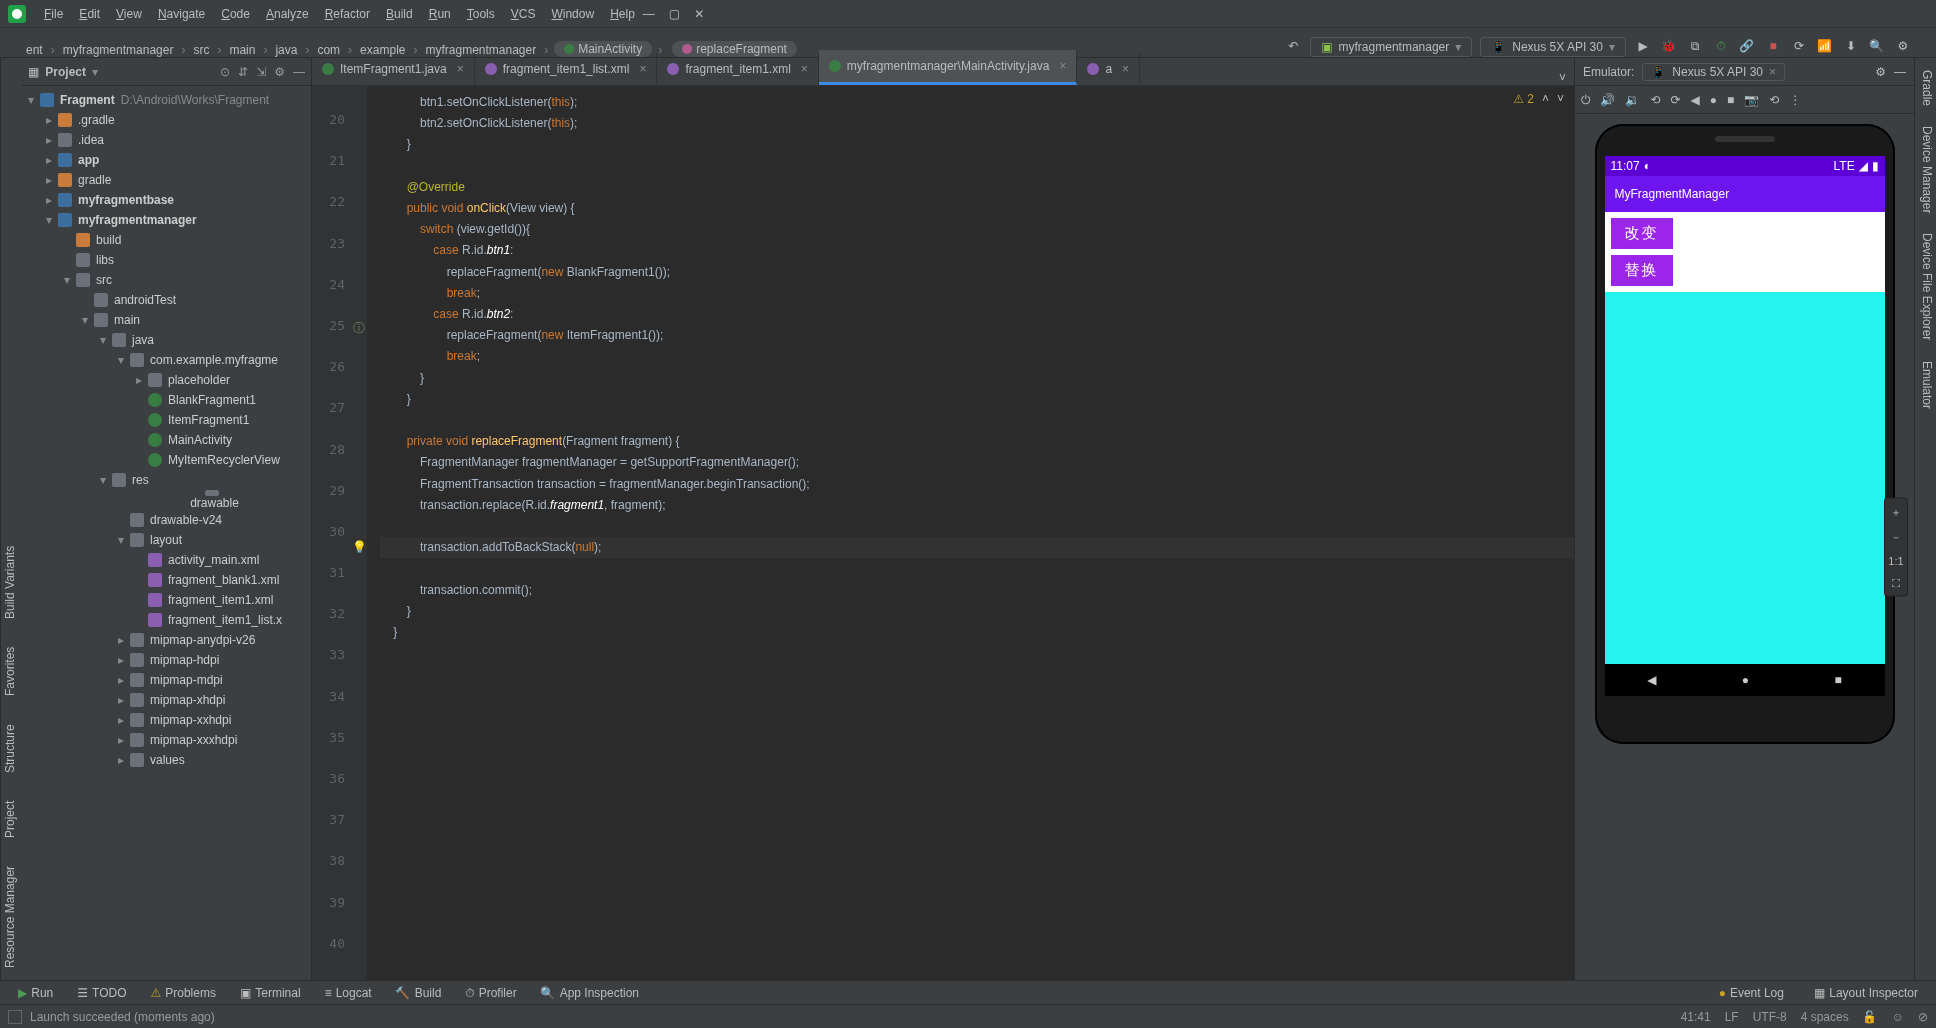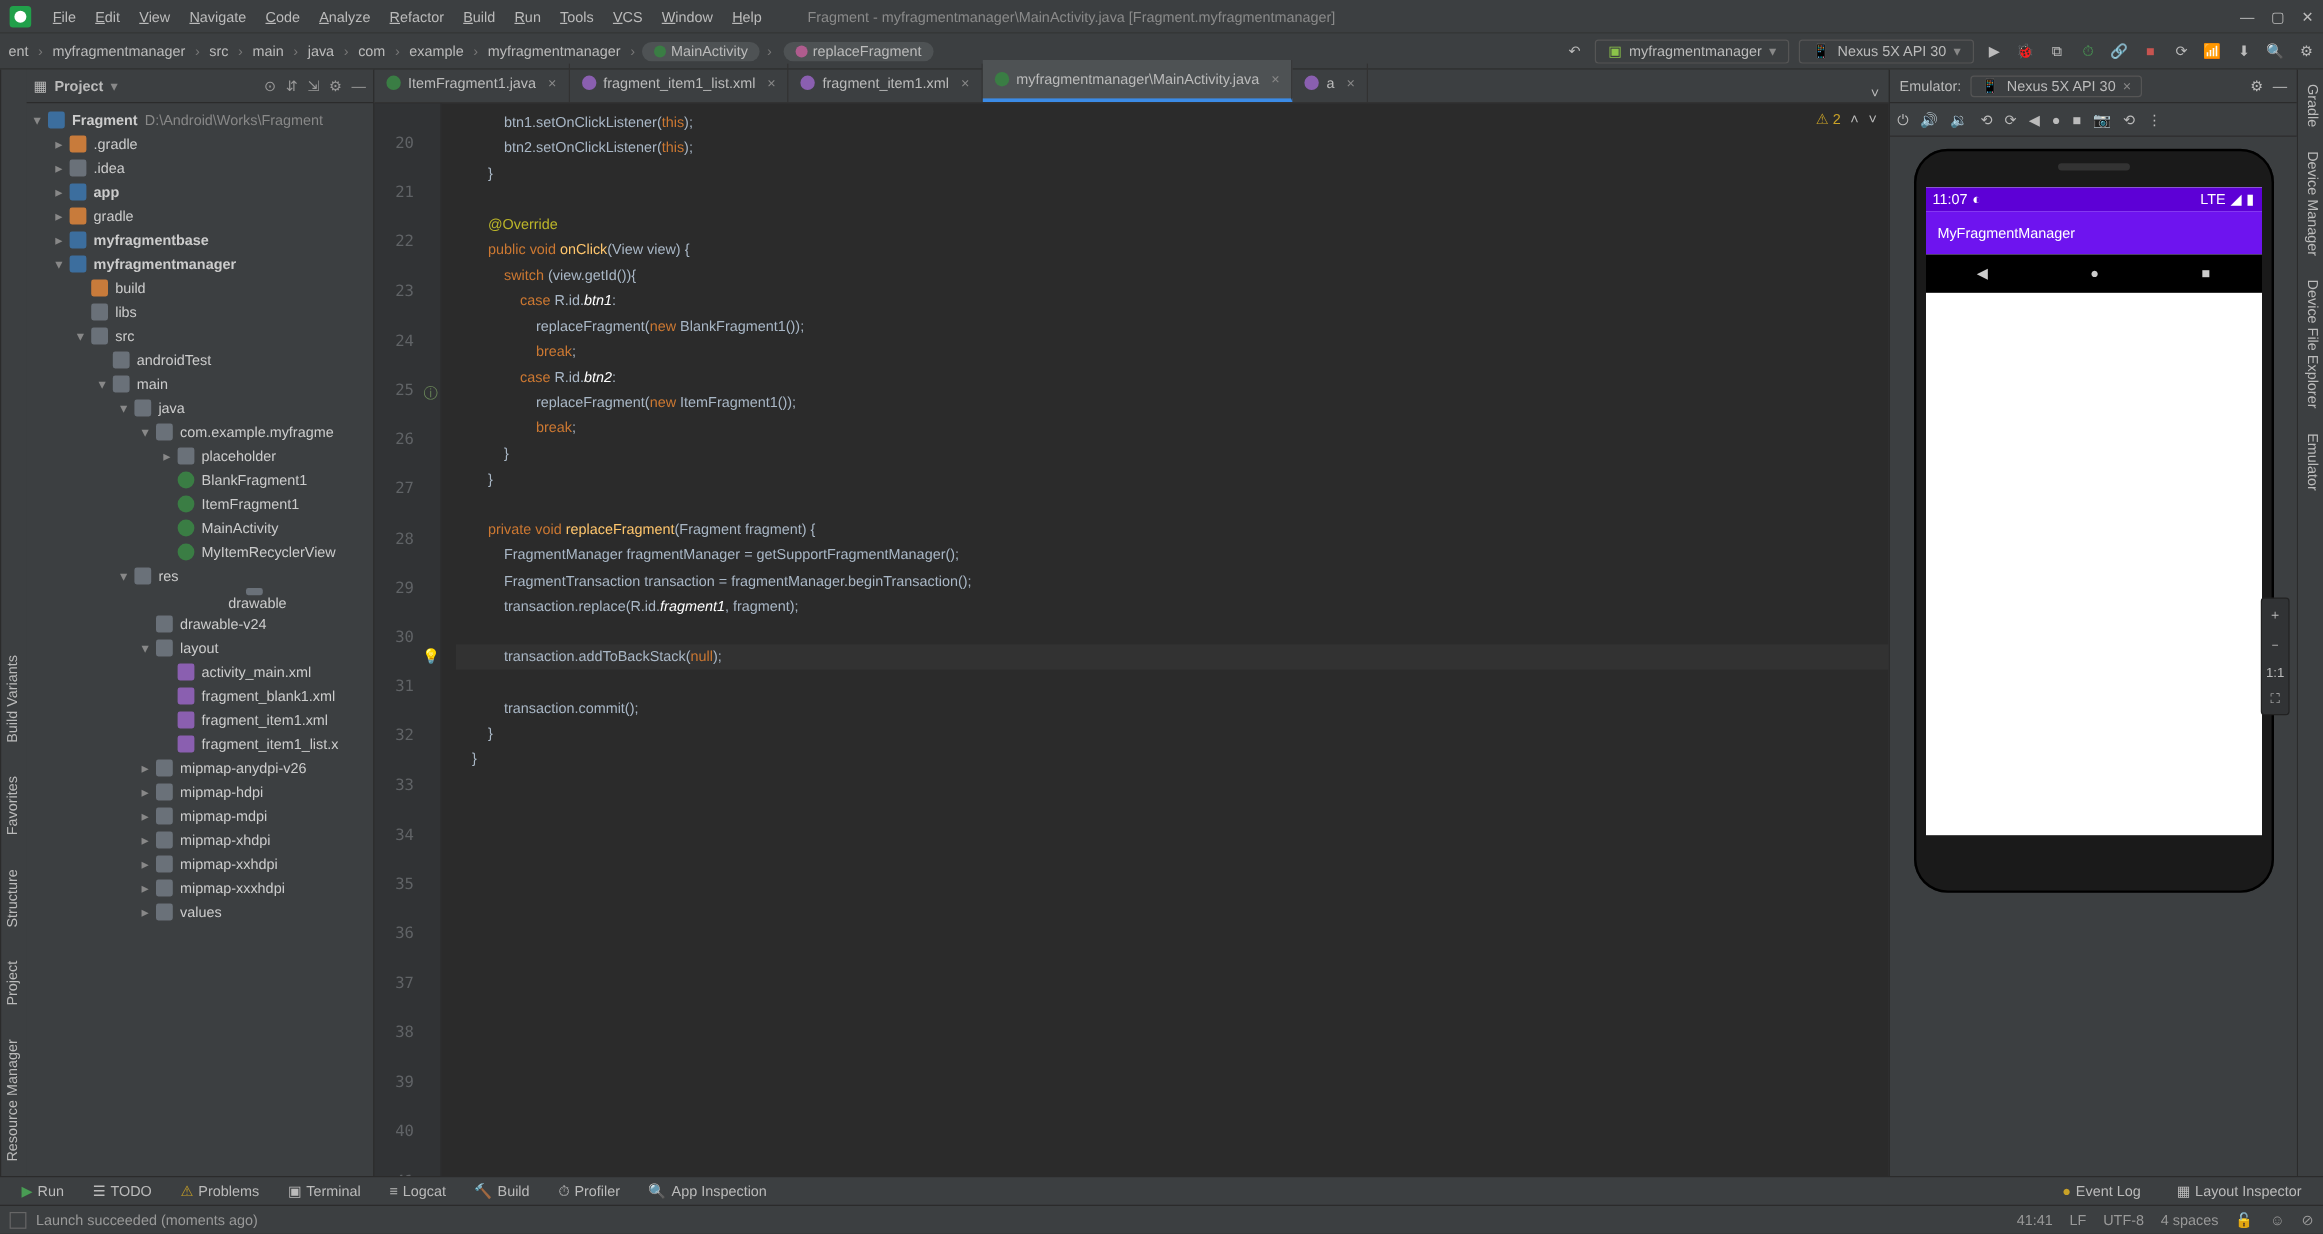--- a/index.html
+++ b/index.html
@@ -7,21 +7,21 @@
 
 
 .menubar { height: 28px; background: #3c3f41; display: flex; align-items: center; padding: 0 8px; border-bottom: 1px solid #323232; }
 .menubar .logo { width: 18px; height: 18px; background: #21a04a; border-radius: 3px; margin-right: 10px; display:flex;align-items:center;justify-content:center;}
 .menubar .menu-item { padding: 0 8px; color: #bbbbbb; cursor: pointer; }
 .menubar .menu-item u { text-decoration: underline; }
 .menubar .title { margin-left: 30px; color: #8a8a8a; flex: 1; }
 .menubar .win-controls { display:flex; gap:14px; color:#bbb;}
 
 
-.navbar { height: 30px; background: #3c3f41; display:flex; align-items:center; border-bottom:1px solid #2b2b2b; padding:0 1px; }
+.navbar { height: 30px; background: #3c3f41; display:flex; align-items:flex-end; border-bottom:1px solid #2b2b2b; padding:0 20px; }
 .crumb { color:#bbb; padding:0 6px; }
 .navbar .pill { background:#4e5254; border-radius:10px; padding:1px 10px; margin-left:4px; display:flex; align-items:center; gap:4px;}
 .navbar .pill .dot { width:10px;height:10px;border-radius:50%;}
 .navbar .spacer{flex:1;}
 .navbar .run-config { background:#3c3f41; border:1px solid #555; border-radius:3px; padding:2px 10px; display:flex; align-items:center; gap:6px; margin:0 4px;}
 .navbar .tri { color:#499c54;}
 .navbar .icon-btn { width:22px; height:22px; display:flex;align-items:center;justify-content:center; color:#bbb; margin:0 2px; cursor:pointer;}
 
 
 .main { display:flex; height: calc(1028px - 28px - 30px - 24px - 24px); }
@@ -109,21 +109,20 @@
 </head>
 <body>
 
 <div class="menubar">
   <div class="logo">
     <svg width="12" height="12" viewBox="0 0 12 12">
         <circle cx="6" cy="6" r="5" fill="#fff"></circle>
       </svg>
   </div>
   <div id="menu-items"><span class="menu-item"><u>F</u>ile</span><span class="menu-item"><u>E</u>dit</span><span class="menu-item"><u>V</u>iew</span><span class="menu-item"><u>N</u>avigate</span><span class="menu-item"><u>C</u>ode</span><span class="menu-item"><u>A</u>nalyze</span><span class="menu-item"><u>R</u>efactor</span><span class="menu-item"><u>B</u>uild</span><span class="menu-item"><u>R</u>un</span><span class="menu-item"><u>T</u>ools</span><span class="menu-item"><u>V</u>CS</span><span class="menu-item"><u>W</u>indow</span><span class="menu-item"><u>H</u>elp</span></div>
-  <div class="title">Fragment - myfragmentmanager\MainActivity.java [Fragment.myfragmentmanager]</div>
   <div class="win-controls">
     <span>—</span>
     <span>▢</span>
     <span>✕</span>
   </div>
 </div>
 
 <div class="navbar">
   <div id="crumbs" style="display:flex;align-items:center;">
       <span class="crumb">ent</span>
@@ -474,20 +473,25 @@
             <span style="margin-left:4px">◐</span>
             <div class="r">
               <span>LTE</span>
               <span>◢</span>
               <span>▮</span>
             </div>
           </div>
           <div class="appbar">
             <span>MyFragmentManager</span>
           </div>
+          <div class="app-content">
+            <div class="btnrow"><button class="abtn">改变</button></div>
+            <div class="btnrow" style="padding-top:0"><button class="abtn">替换</button></div>
+            <div class="frag"></div>
+          </div>
           <div class="navbar-phone">
             <span>◀</span>
             <span>●</span>
             <span>■</span>
           </div>
         </div>
       </div>
       <div class="emu-side">
         <span class="sbtn">＋</span>
         <span class="sbtn">－</span>

